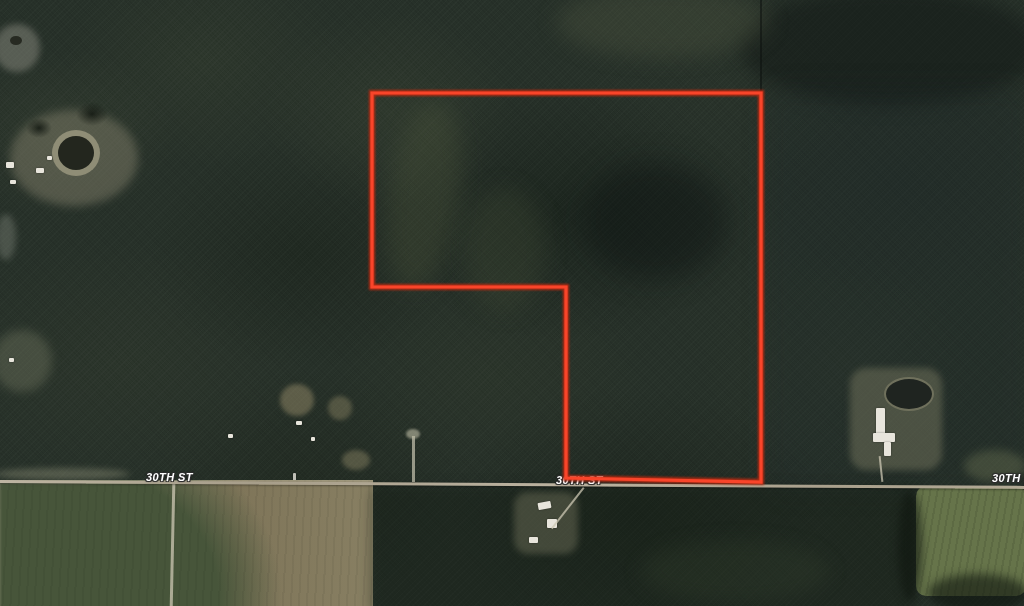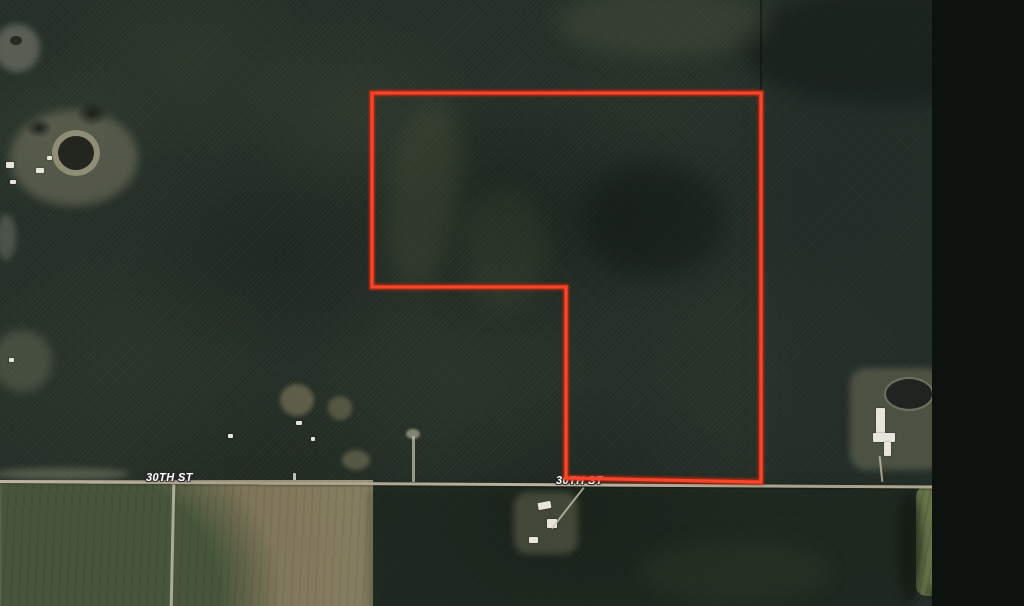--- a/index.html
+++ b/index.html
@@ -1,17 +1,17 @@
 <!DOCTYPE html>
 <html><head>
 <meta charset="utf-8">
 <style>
   html,body{margin:0;padding:0;background:#0d120e;}
   #map{
-    position:relative;width:932px;height:606px;overflow:hidden;
+    position:relative;width:1024px;height:606px;overflow:hidden;
     font-family:"Liberation Sans",sans-serif;
     background:#273129;
   }
   .layer{position:absolute;}
   
   .canopy{
     inset:0;
     background-image:
       radial-gradient(160px 120px at 6% 22%, rgba(88,96,72,.20), transparent 70%),
       radial-gradient(200px 150px at 20% 10%, rgba(70,80,58,.22), transparent 70%),

